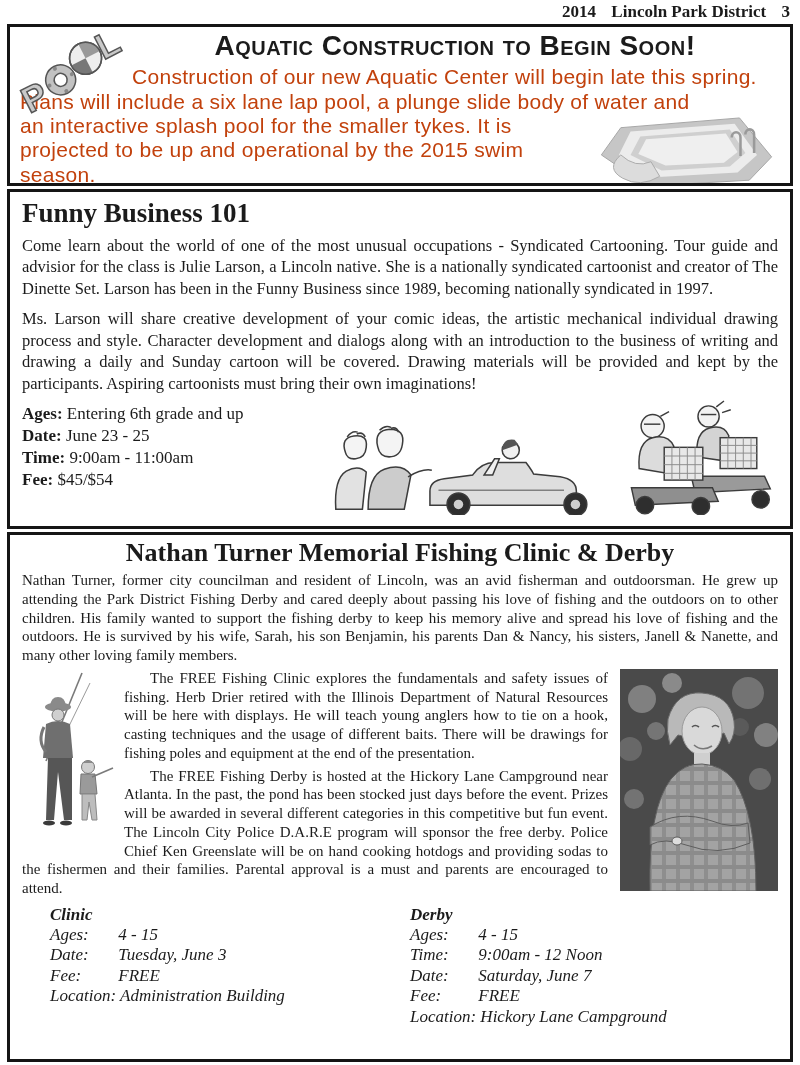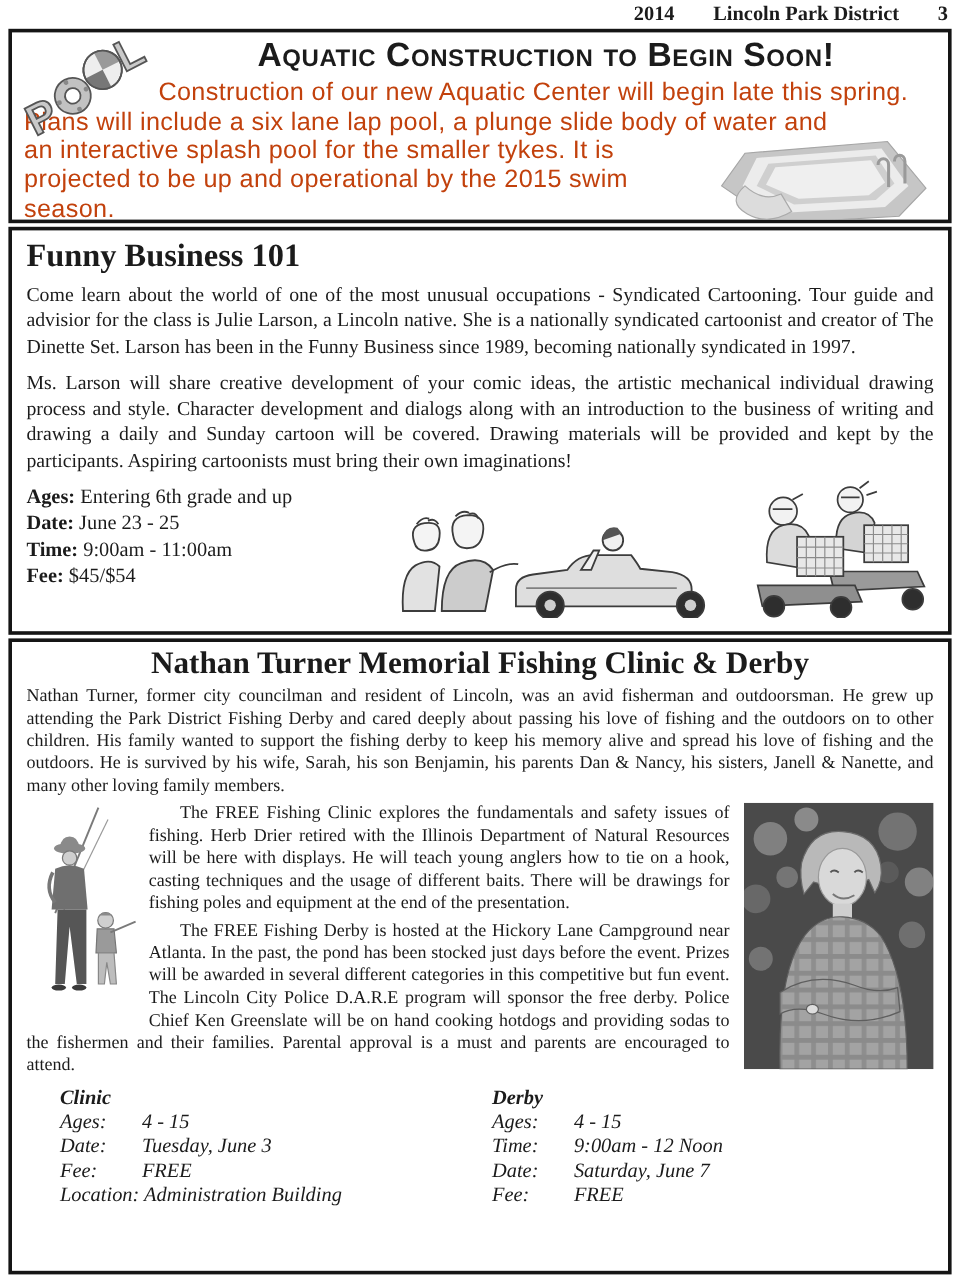--- a/index.html
+++ b/index.html
@@ -2,21 +2,21 @@
 <html><head>
 <meta charset="utf-8">
 <style>
   * { margin:0; padding:0; box-sizing:border-box; }
   html,body { width:800px; height:1065px; background:#ffffff; overflow:hidden; }
   body { font-family:"Liberation Serif", serif; color:#1b1b1b; }
 
   
   .page-header { height:24px; text-align:right; padding:2px 10px 0 0;
                  font-weight:bold; font-size:17px; }
-  .page-header span { margin-left:28px; }
+  .page-header span { margin-left:11px; }
 
   
   .box { border:3px solid #151515; margin:0 7px 3px 7px; background:#fff; overflow:hidden; }
 
   
   .box-aquatic { height:162px; padding:2px 10px 2px 10px; position:relative; }
   .pool-logo { position:absolute; left:4px; top:4px; width:112px; height:86px; }
   .aquatic-heading { font-family:"Liberation Sans", sans-serif; font-weight:800;
                      font-size:28px; line-height:1.15; font-variant:small-caps;
                      letter-spacing:.5px; text-align:center; padding-left:110px; margin-top:1px; }
@@ -244,16 +244,17 @@
         <span>9:00am - 12 Noon</span>
       </div>
       <div class="drow">
         <span class="dl">Date:</span>
         <span>Saturday, June 7</span>
       </div>
       <div class="drow">
         <span class="dl">Fee:</span>
         <span>FREE</span>
       </div>
+      <div class="dloc">Location: Hickory Lane Campground</div>
     </div>
   </div>
 
 </div>
 
 </body></html>

